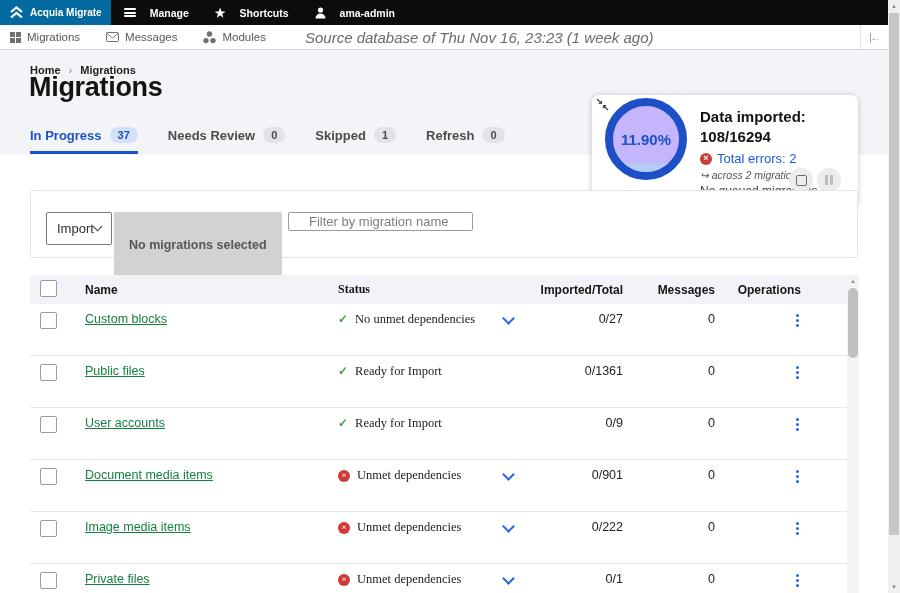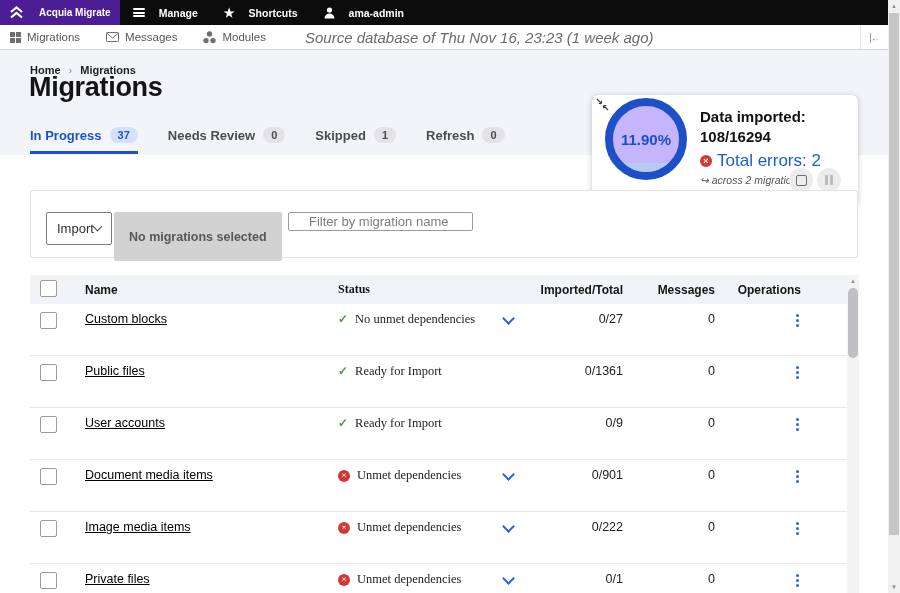--- a/index.html
+++ b/index.html
@@ -1,21 +1,21 @@
 <!DOCTYPE html>
 <html><head>
 <meta charset="utf-8">
 <style>
   * { margin:0; padding:0; box-sizing:content-box; }
   body { font-family:"Liberation Sans", sans-serif; background:#fff; }
   #screen { position:relative; width:900px; height:593px; background:#fff; overflow:hidden; }
 
   
   .topbar { position:absolute; left:0; top:0; width:888px; height:25px; background:#0c0c0c; display:flex; align-items:stretch; color:#fff; }
-  .brand { display:flex; align-items:center; gap:15px; padding:0 9px; background:#4c1d95; font-weight:bold; font-size:10px; cursor:pointer; }
+  .brand { display:flex; align-items:center; gap:6px; padding:0 9px; background:#0369a1; font-weight:bold; font-size:10px; cursor:pointer; }
   .topbar-item { display:flex; align-items:center; gap:14px; padding:0 13px; font-weight:bold; font-size:10.5px; cursor:pointer; }
   .hamburger { width:12px; height:9px; display:flex; flex-direction:column; justify-content:space-between; }
   .hamburger i { height:2px; background:#fff; border-radius:1px; }
   .star-glyph { font-size:12px; line-height:1; }
 
   
   .toolbar { position:absolute; left:0; top:25px; width:888px; height:24px; background:#fff; border-bottom:1px solid #d6d6d6; display:flex; align-items:center; }
   .tool-item { display:flex; align-items:center; gap:6px; padding:0 13px; font-size:11.5px; color:#585858; cursor:pointer; }
   .tool-item:first-child { padding-left:10px; }
   .grid-icon { width:11px; height:11px; display:grid; grid-template-columns:5px 5px; grid-template-rows:5px 5px; gap:1px; }
@@ -41,52 +41,52 @@
 
   
   .progress-card { position:absolute; left:592px; top:95px; width:266px; height:112px; background:#fff; border-radius:6px; box-shadow:0 1px 6px rgba(0,0,0,.2), 0 0 1px rgba(0,0,0,.12); }
   .collapse-icon { position:absolute; left:4px; top:3px; cursor:pointer; }
   .donut { position:absolute; left:13px; top:3px; width:66px; height:66px; border:8px solid #1d4fc6; border-radius:50%; background:#c4b5fd; overflow:hidden;text-align:right; }
   .donut .fill { position:absolute; left:0; right:0; bottom:0; height:9px; background:#b6cbf1; }
   .donut .pct { position:absolute; left:0; top:0; right:0; bottom:0; display:flex; align-items:center; justify-content:center; font-size:15px; font-weight:bold; color:#1d4fc6; }
   .card-body { position:absolute; left:108px; top:12px; right:8px; }
   .card-heading { font-size:15px; font-weight:bold; color:#121212; line-height:1.3; }
   .errors-row { margin-top:5px; display:flex; align-items:center; gap:5px; }
-  .errors-link { font-size:17px; color:#1d5bd8; text-decoration:none; cursor:pointer; }
+  .errors-link { font-size:13px; color:#1d5bd8; text-decoration:none; cursor:pointer; }
   .err-badge { width:12px; height:12px; border-radius:50%; background:#d03a34; color:#fff; display:flex; align-items:center; justify-content:center; font-size:9px; font-weight:bold; line-height:1; }
   .across-note { margin-top:3px; font-size:10.5px; font-style:italic; color:#555; }
   .queue-note { margin-top:3px; font-size:12px; color:#434343; }
   .card-btn { position:absolute; top:73px; width:24px; height:24px; border-radius:50%; background:#ececec; display:flex; align-items:center; justify-content:center; cursor:pointer; }
   .card-btn.stop { left:197px; }
   .card-btn.pause { left:225px; }
   .stop-glyph { width:9px; height:9px; border:1.5px solid #6e6e6e; border-radius:2px; }
   .pause-glyph { display:flex; gap:2px; }
   .pause-glyph i { width:3px; height:10px; background:#bdbdbd; }
 
   
   .filter-panel { position:absolute; left:30px; top:190px; width:826px; height:66px; background:#fff; border:1px solid #e3e3e3; border-radius:3px; }
   .import-btn { position:absolute; left:15px; top:21px; height:31px; padding:0 10px; background:#fff; border:1px solid #7a7a7a; border-radius:2px; display:flex; align-items:center; font-size:13px; color:#2f2f2f; cursor:pointer; }
   .chev-sm { width:6px; height:6px; border-right:1.5px solid #444; border-bottom:1.5px solid #444; transform:rotate(45deg); margin-top:-4px; }
-  .selected-btn { position:absolute; left:83px; top:21px; height:33px; padding:8px 15px; background:#d2d2d3; border:none; border-radius:2px; font-size:12.5px; font-weight:bold; color:#575757; display:flex; align-items:center; }
+  .selected-btn { position:absolute; left:83px; top:21px; height:33px; padding:16px 15px; background:#d2d2d3; border:none; border-radius:2px; font-size:12.5px; font-weight:bold; color:#575757; display:flex; align-items:center; }
   .filter-input { position:absolute; left:257px; top:21px; width:185px; height:19px; box-sizing:border-box; border:1px solid #9b9b9b; border-radius:2px; padding:0 20px; font-size:13px; color:#333; font-family:"Liberation Sans", sans-serif; }
   .filter-input::placeholder { color:#7d7d7d; }
 
   
   .mig-table { position:absolute; left:30px; top:275px; width:817px; }
   .thead { display:flex; align-items:center; height:29px; background:#f1f3f8; font-size:12px; font-weight:bold; color:#161616; }
   .trow { display:flex; align-items:flex-start; height:43px; padding-top:8px; border-bottom:1px solid #e8e8e8; font-size:12.5px; color:#222; background:#fff; }
   .c-check { width:45px; padding-left:10px; }
   .c-name { width:253px; }
   .c-status { width:150px; display:flex; align-items:center; gap:7px;font-family:Liberation Serif, serif; }
   .c-chev { width:40px; display:flex; justify-content:center; }
   .c-imp { width:95px; text-align:right; }
   .c-msg { width:92px; text-align:right; }
   .c-ops { width:100px; display:flex; justify-content:flex-end; padding-right:14px; box-sizing:border-box; }
   .checkbox { display:inline-block; width:15px; height:15px; border:1px solid #9a9aa0; border-radius:2px; background:#fff; cursor:pointer; }
-  .mig-link { color:#000000; text-decoration:underline; cursor:pointer; }
+  .mig-link { color:#15803d; text-decoration:underline; cursor:pointer; }
   .ok-icon { color:#3fa03c; font-weight:bold; font-size:12px; }
   .chev { width:7px; height:7px; border-right:2px solid #2563eb; border-bottom:2px solid #2563eb; transform:rotate(45deg); margin-top:2px; cursor:pointer; }
   .dots { display:inline-flex; flex-direction:column; gap:2px; padding:2px; cursor:pointer; }
   .dots i { width:3px; height:3px; border-radius:50%; background:#2563eb; }
 
   
   .tbl-scrollbar { position:absolute; left:847px; top:275px; width:12px; height:318px; background:#f4f4f4; }
   .tbl-scrollbar .arr { height:12px; display:flex; align-items:center; justify-content:center; font-size:6px; color:#8a8a8a; }
   .tbl-thumb { position:absolute; left:1px; top:13px; width:10px; height:70px; background:#bfbfc4; border-radius:5px; cursor:pointer; }
   .win-scrollbar { position:absolute; left:888px; top:0; width:12px; height:593px; background:#f0f0f0; }

